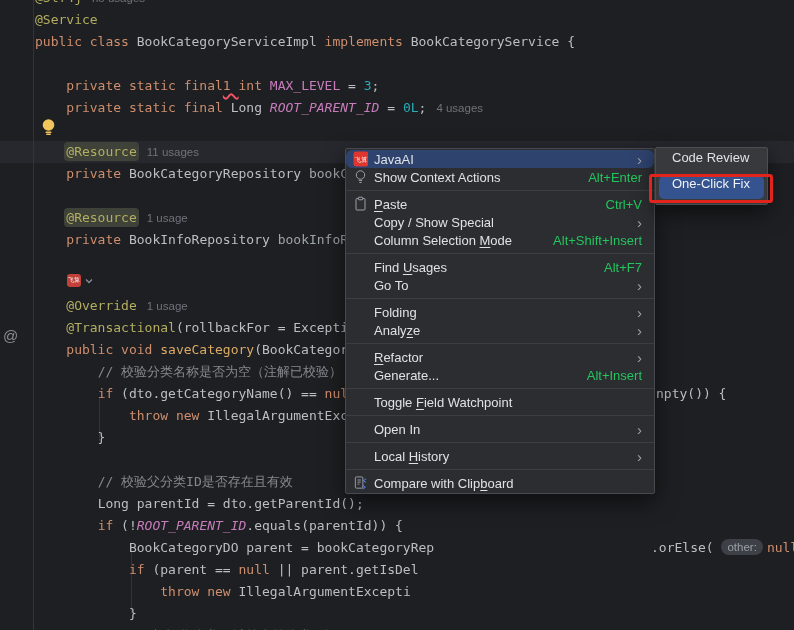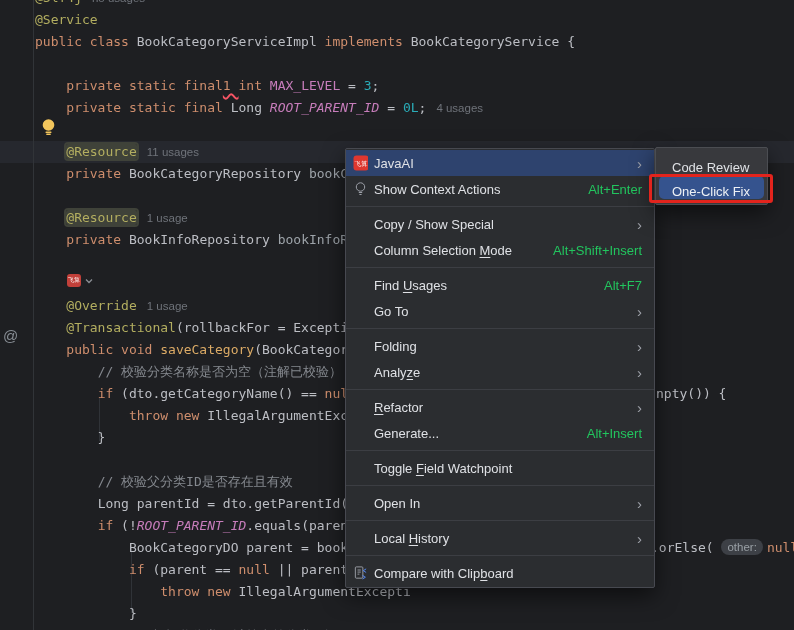--- a/index.html
+++ b/index.html
@@ -30,34 +30,34 @@
         font-family:"Liberation Sans",sans-serif;font-size:15px;}
   #aiwidget{position:absolute;left:67px;top:274px;z-index:3;display:flex;align-items:center;gap:3px;}
   .ai-chip{width:14px;height:13px;background:#c2403a;border-radius:3px;color:#fff;
            font-family:"Liberation Sans",sans-serif;font-size:6px;display:flex;
            align-items:center;justify-content:center;}
   
   #menu{position:absolute;left:345px;top:148px;width:310px;box-sizing:border-box;
         background:#2b2d30;border:1px solid #474950;border-radius:2px;padding:1px 0;
         box-shadow:0 8px 22px rgba(0,0,0,.55);z-index:10;
         font-family:"Liberation Sans",sans-serif;font-size:13px;color:#dfe1e5;}
-  .mi{display:flex;align-items:center;height:26px;padding:0 12px 0 7px;}
+  .mi{display:flex;align-items:center;height:18px;padding:0 12px 0 7px;border-radius:6px;}
   .mi.sel{background:#2e436e;}
   .mi .ic{width:15px;height:16px;margin-right:6px;flex:none;display:flex;align-items:center;justify-content:center;}
   .mi .lb{flex:1;white-space:nowrap;}
   .mi .lb u{text-decoration:underline;text-underline-offset:2px;}
   .mi .sc{color:#22c55e;margin-left:18px;white-space:nowrap;}
   .mi .ar{color:#9da0a8;margin-left:18px;font-size:15px;line-height:1;}
   .msep{height:1px;background:#3c3e43;margin:4px 0;}
   
   #submenu{position:absolute;left:655px;top:147px;width:113px;height:58px;box-sizing:border-box;
            background:#38393d;border:1px solid #4b4d52;border-radius:2px;padding:2px 0;
            box-shadow:0 8px 22px rgba(0,0,0,.55);z-index:11;
            font-family:"Liberation Sans",sans-serif;font-size:13px;color:#dfe1e5;}
-  .si{height:25px;display:flex;align-items:flex-end;padding:0 8px 0 16px;white-space:nowrap;}
+  .si{height:25px;display:flex;align-items:flex-start;padding:0 8px 0 16px;white-space:nowrap;}
   .si.sel{background:#35538e;border-radius:5px;margin:1px 3px 16px 3px;height:23px;
           padding-left:13px;color:#eef1f5;}
   #redbox{position:absolute;left:649px;top:174px;width:124px;height:29px;box-sizing:border-box;
           border:3px solid #e2241d;border-radius:3px;z-index:12;pointer-events:none;}
 </style>
 </head>
 <body>
 
 <div class="screen">
   <div class="caretline"></div>
@@ -101,20 +101,30 @@
           <svg width="15" height="16" viewBox="0 0 15 16" fill="none" stroke="#9da0a8">
             <circle cx="7.5" cy="6" r="4.2"></circle>
             <path d="M5.8 11.5h3.4M6.4 13.5h2.2"></path>
           </svg>
         </span>
         <span class="lb">Show Context Actions</span>
         <span class="sc">Alt+Enter</span>
       </div>
       <div class="msep"></div>
       <div class="mi">
+        <span class="ic">
+          <svg width="15" height="16" viewBox="0 0 15 16" fill="none" stroke="#9da0a8">
+            <rect x="3" y="2.5" width="9" height="11.5" rx="1"></rect>
+            <rect x="5.2" y="1.2" width="4.6" height="2.6" rx="0.8" fill="#2b2d30"></rect>
+          </svg>
+        </span>
+        <span class="lb"><u>P</u>aste</span>
+        <span class="sc">Ctrl+V</span>
+      </div>
+      <div class="mi">
         <span class="ic"></span>
         <span class="lb">Copy / Show Special</span>
         <span class="ar">›</span>
       </div>
       <div class="mi">
         <span class="ic"></span>
         <span class="lb">Column Selection <u>M</u>ode</span>
         <span class="sc">Alt+Shift+Insert</span>
       </div>
       <div class="msep"></div>

